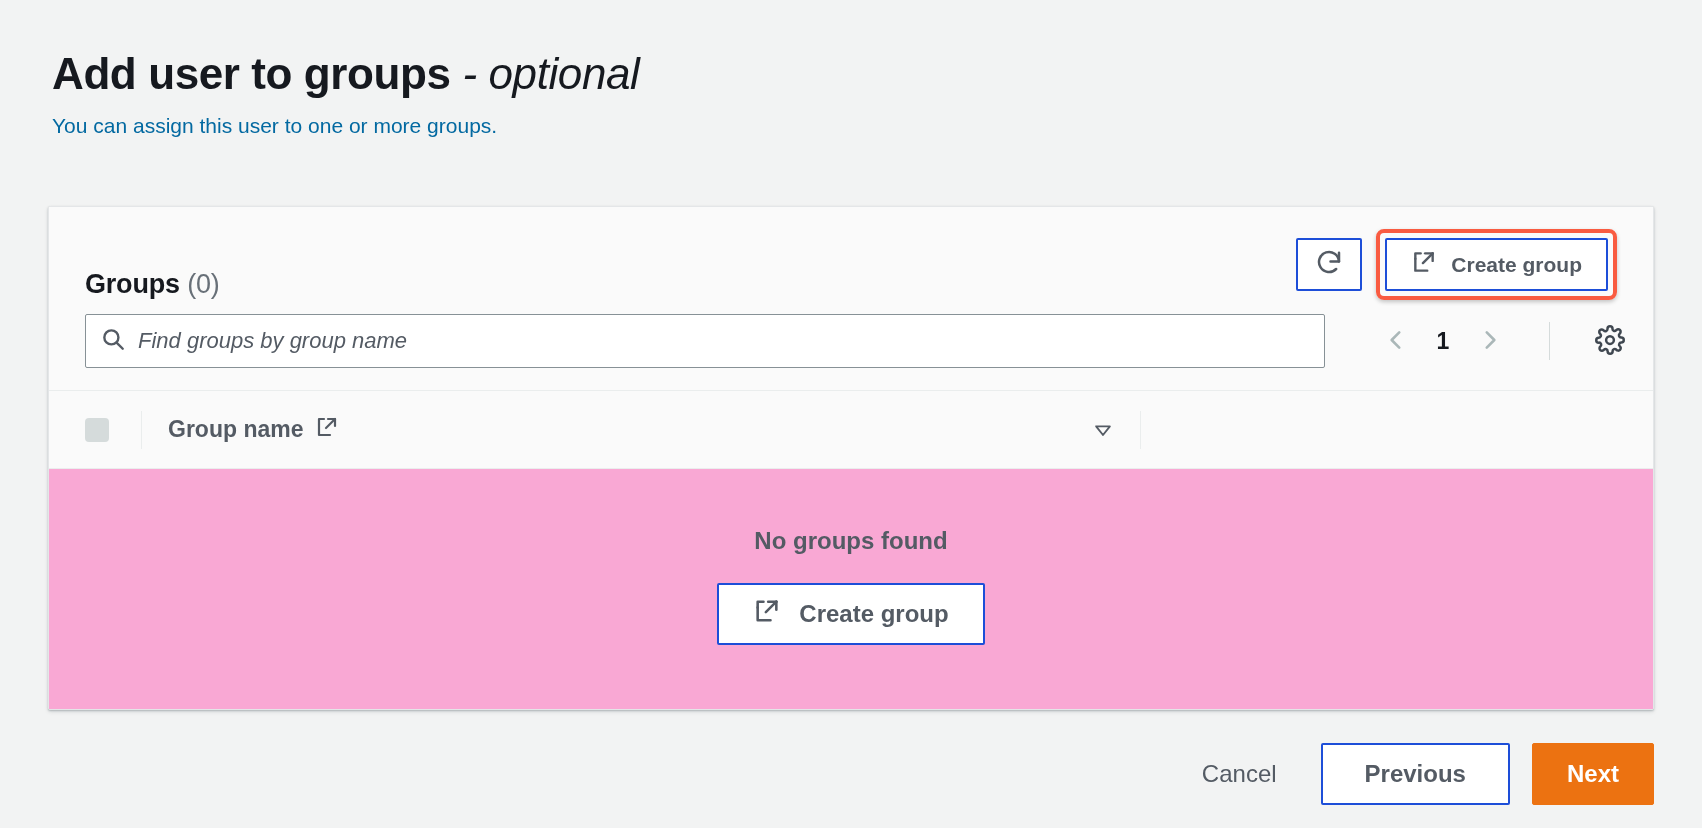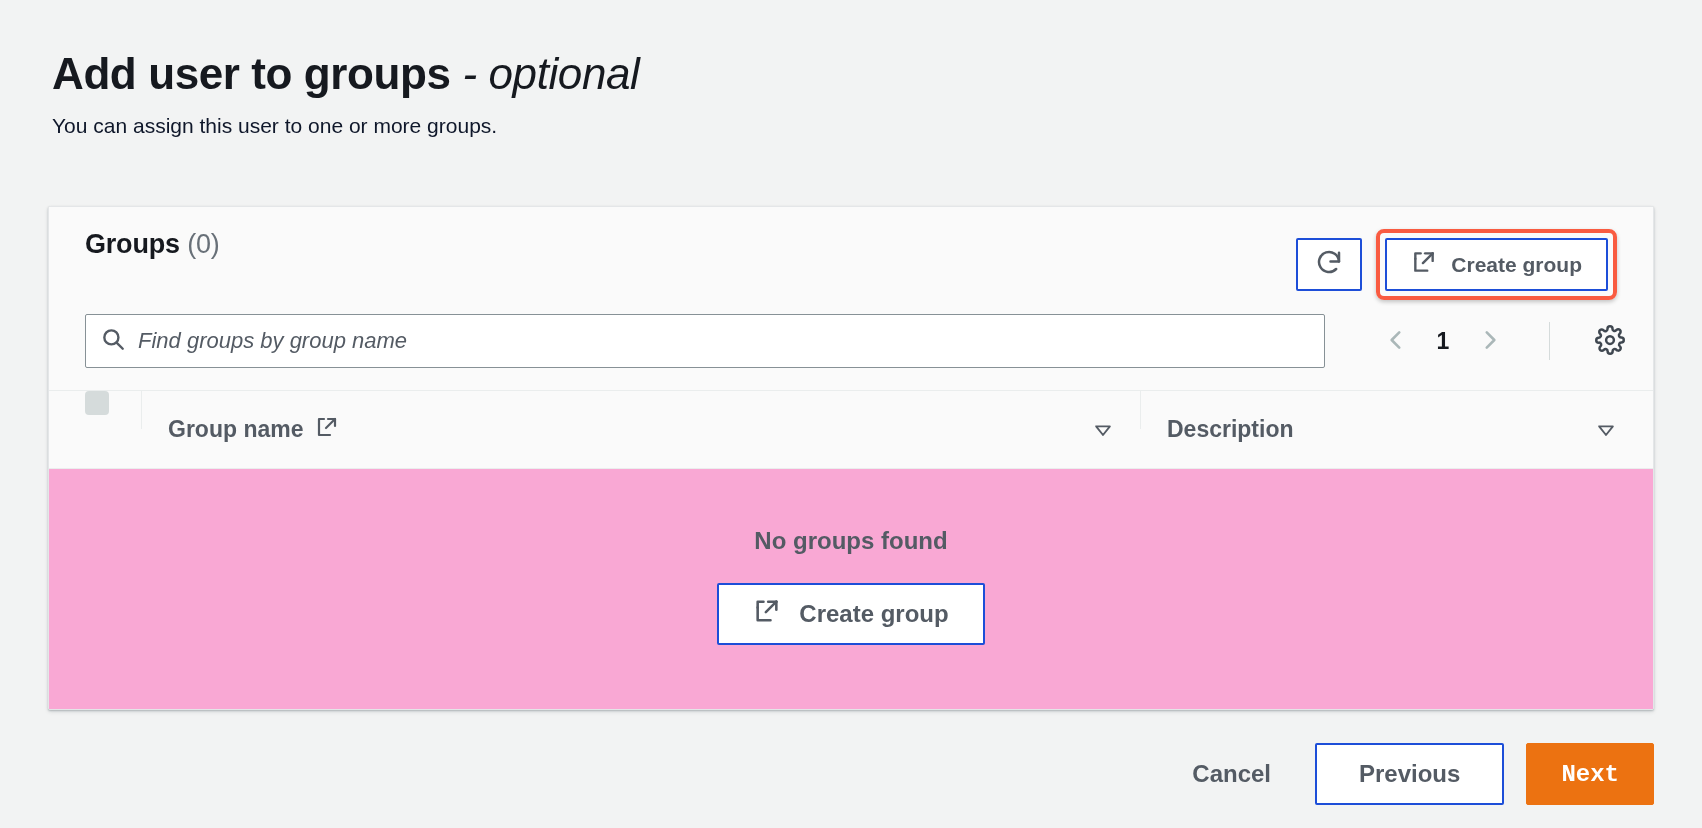--- a/index.html
+++ b/index.html
@@ -39,21 +39,21 @@
     white-space: nowrap;
   }
   .page-title .opt {
     font-weight: 400;
     font-style: italic;
     color: #16191f;
   }
   .page-subtitle {
     margin: 14px 0 0 0;
     font-size: 21px;
-    color: #0f172a;
+    color: #0369a1;
     font-weight: 400;
   }
 
   
   .card {
     position: absolute;
     left: 48px;
     top: 175px;
     width: 1606px;
     background: #ffffff;
@@ -63,21 +63,21 @@
   }
 
   .card-head {
     background: #fafafa;
     border-bottom: 1px solid #eaeded;
     padding: 22px 32px 22px 36px;
   }
 
   .card-head-top {
     display: flex;
-    align-items: flex-start;
+    align-items: flex-end;
     justify-content: space-between;
     min-height: 56px;
   }
 
   .card-title {
     font-size: 27px;
     font-weight: 700;
     color: #16191f;
     letter-spacing: -0.2px;
   }
@@ -200,21 +200,21 @@
     display: inline-flex;
     align-items: center;
     justify-content: center;
     width: 40px;
     height: 40px;
   }
 
   
   .table-head {
     display: flex;
-    align-items: flex-start;
+    align-items: center;
     background: #fafafa;
     border-bottom: 1px solid #eaeded;
     height: 78px;
     padding: 0 0 0 36px;
   }
   .th-check {
     width: 56px;
     display: flex;
     align-items: center;
   }
@@ -279,21 +279,21 @@
     display: flex;
     align-items: center;
     justify-content: flex-end;
     gap: 22px;
   }
   .btn-link {
     background: none;
     border: none;
     font-family: "Liberation Sans", sans-serif;
     font-size: 24px;
-    font-weight: 700;
+    font-weight: 400;
     color: #545b64;
     cursor: pointer;
     padding: 12px 22px;
   }
   .btn-previous {
     height: 62px;
     padding: 16px 42px;
     font-size: 24px;
   }
   .btn-next {
@@ -302,21 +302,21 @@
     font-size: 24px;
     font-weight: 700;
     color: #ffffff;
     background: #ec7211;
     border: 1px solid #ec7211;
     border-radius: 2px;
     cursor: pointer;
     display: inline-flex;
     align-items: center;
     justify-content: center;
-    font-family: Liberation Mono, monospace;
+    font-family: Liberation Sans, sans-serif;
   }
 </style>
 </head>
 <body>
 
 <div class="page">
 
   <div class="page-header">
     <h1 class="page-title"><span>Add user to groups</span><span class="opt"> - </span><span class="opt">optional</span></h1>
     <p class="page-subtitle">You can assign this user to one or more groups.</p>
@@ -417,28 +417,20 @@
             </svg>
           </span>
         </span>
         <span class="sort-icon">
           <svg width="22" height="22" viewBox="0 0 24 24" fill="none" stroke="#545b64" stroke-width="2" stroke-linejoin="round">
             <polygon points="4.5,8 19.5,8 12,17.5"></polygon>
           </svg>
         </span>
       </div>
       <div class="th-sep"></div>
-      <div class="th-col desc">
-        <span class="th-label">Description</span>
-        <span class="sort-icon">
-          <svg width="22" height="22" viewBox="0 0 24 24" fill="none" stroke="#545b64" stroke-width="2" stroke-linejoin="round">
-            <polygon points="4.5,8 19.5,8 12,17.5"></polygon>
-          </svg>
-        </span>
-      </div>
     </div>
 
     <div class="empty-state">
       <div class="empty-text">No groups found</div>
       <button class="btn btn-create-empty">
         <span>
           <svg width="28" height="28" viewBox="0 0 24 24" fill="none" stroke="#545b64" stroke-width="2.2" stroke-linecap="round" stroke-linejoin="round">
             <path d="M4 9v11h11"></path>
             <path d="M4 9V4h5"></path>
             <path d="M20 4h-7"></path>

